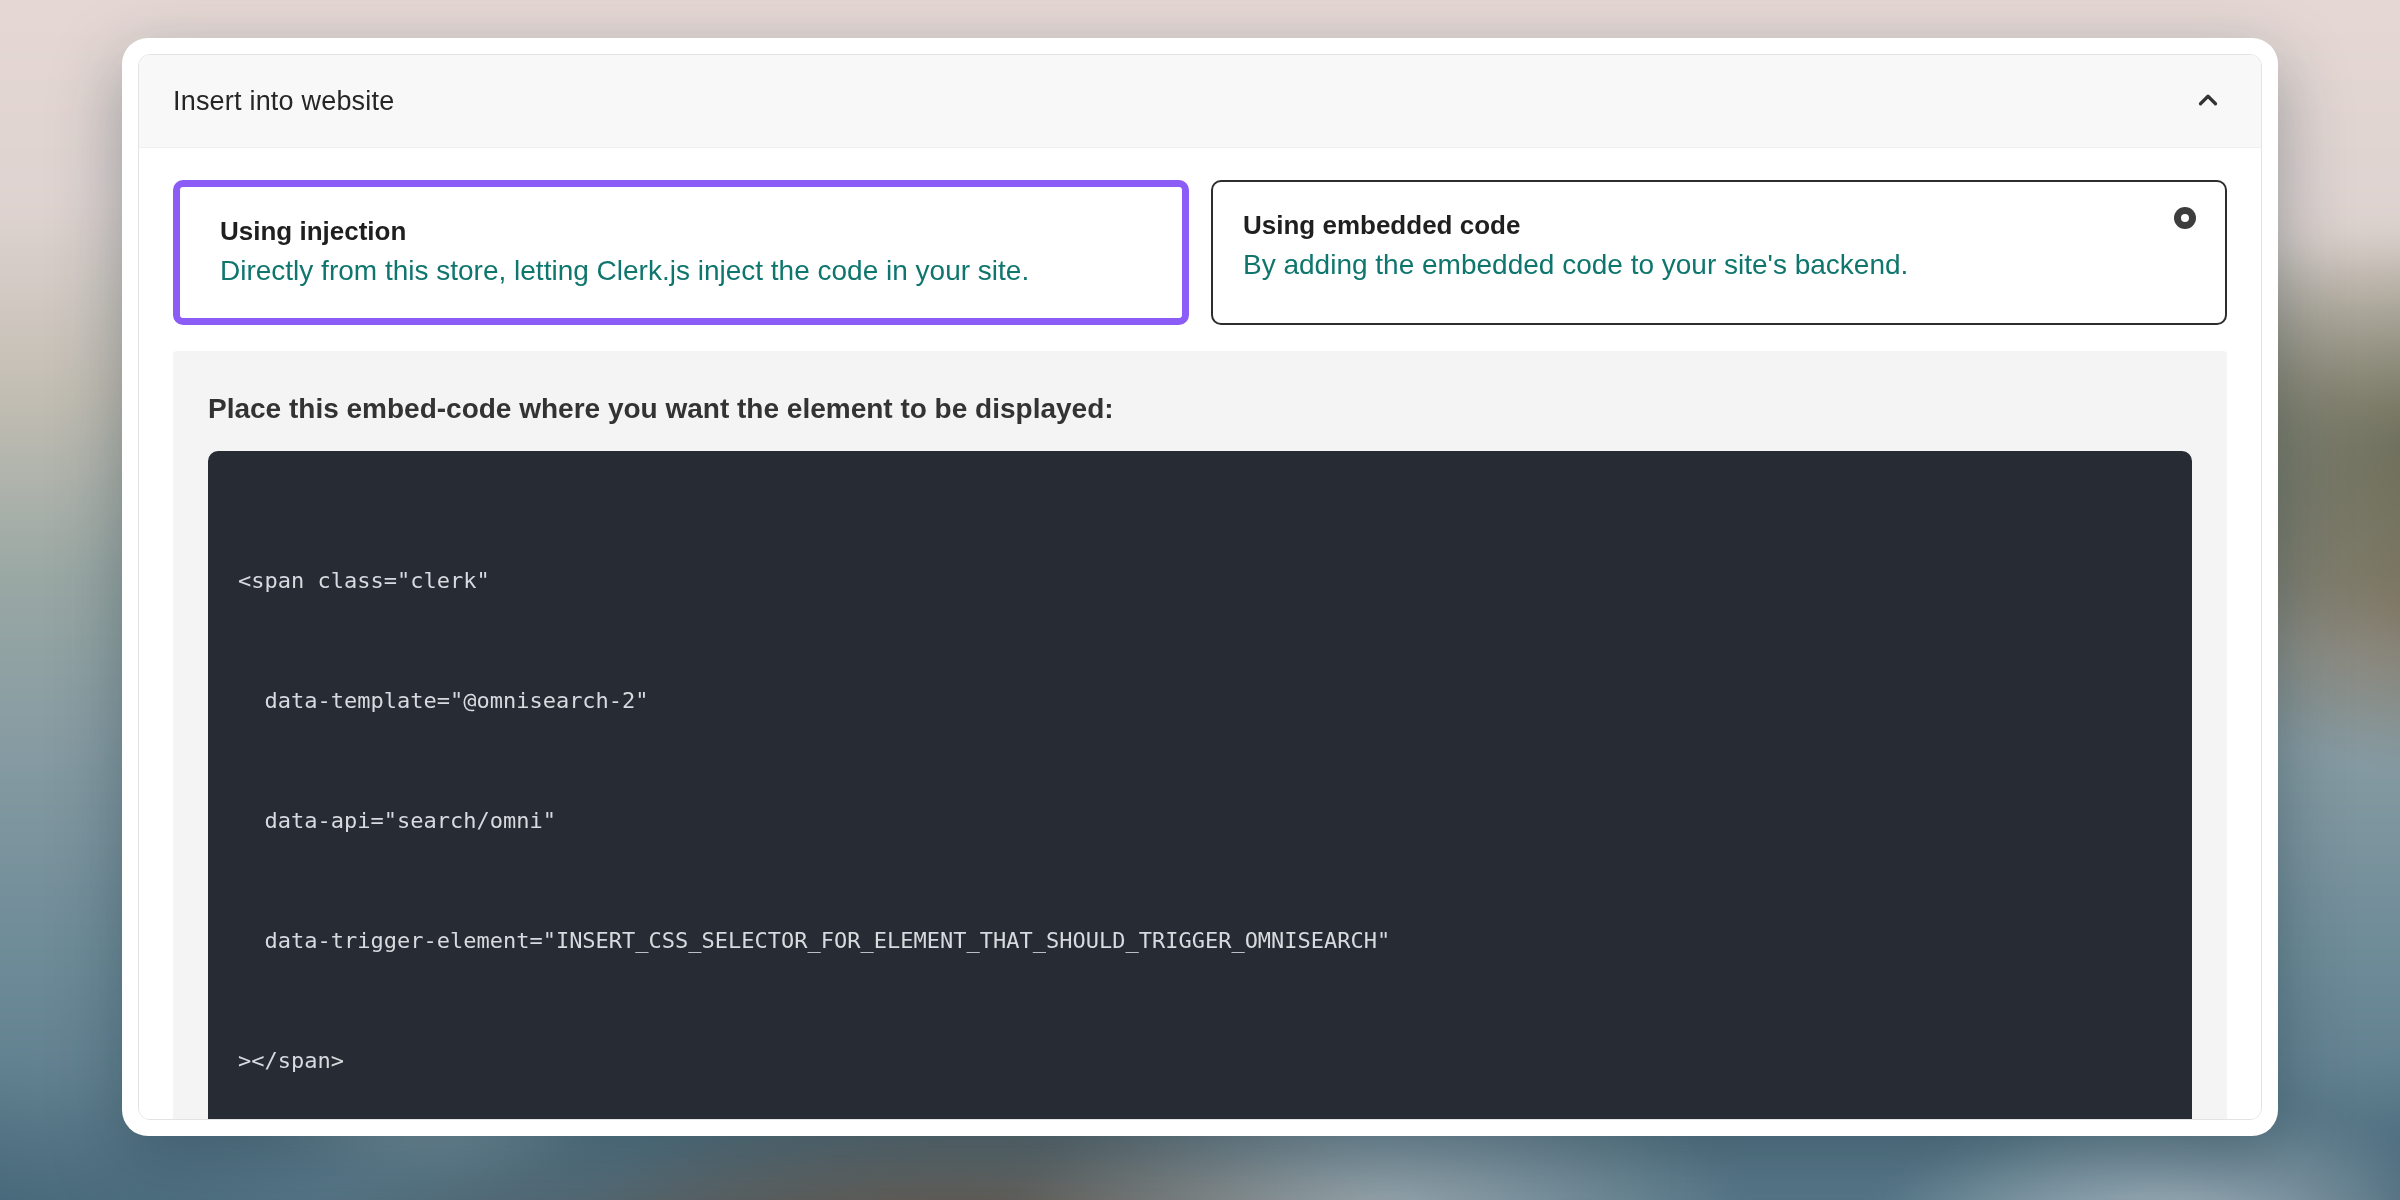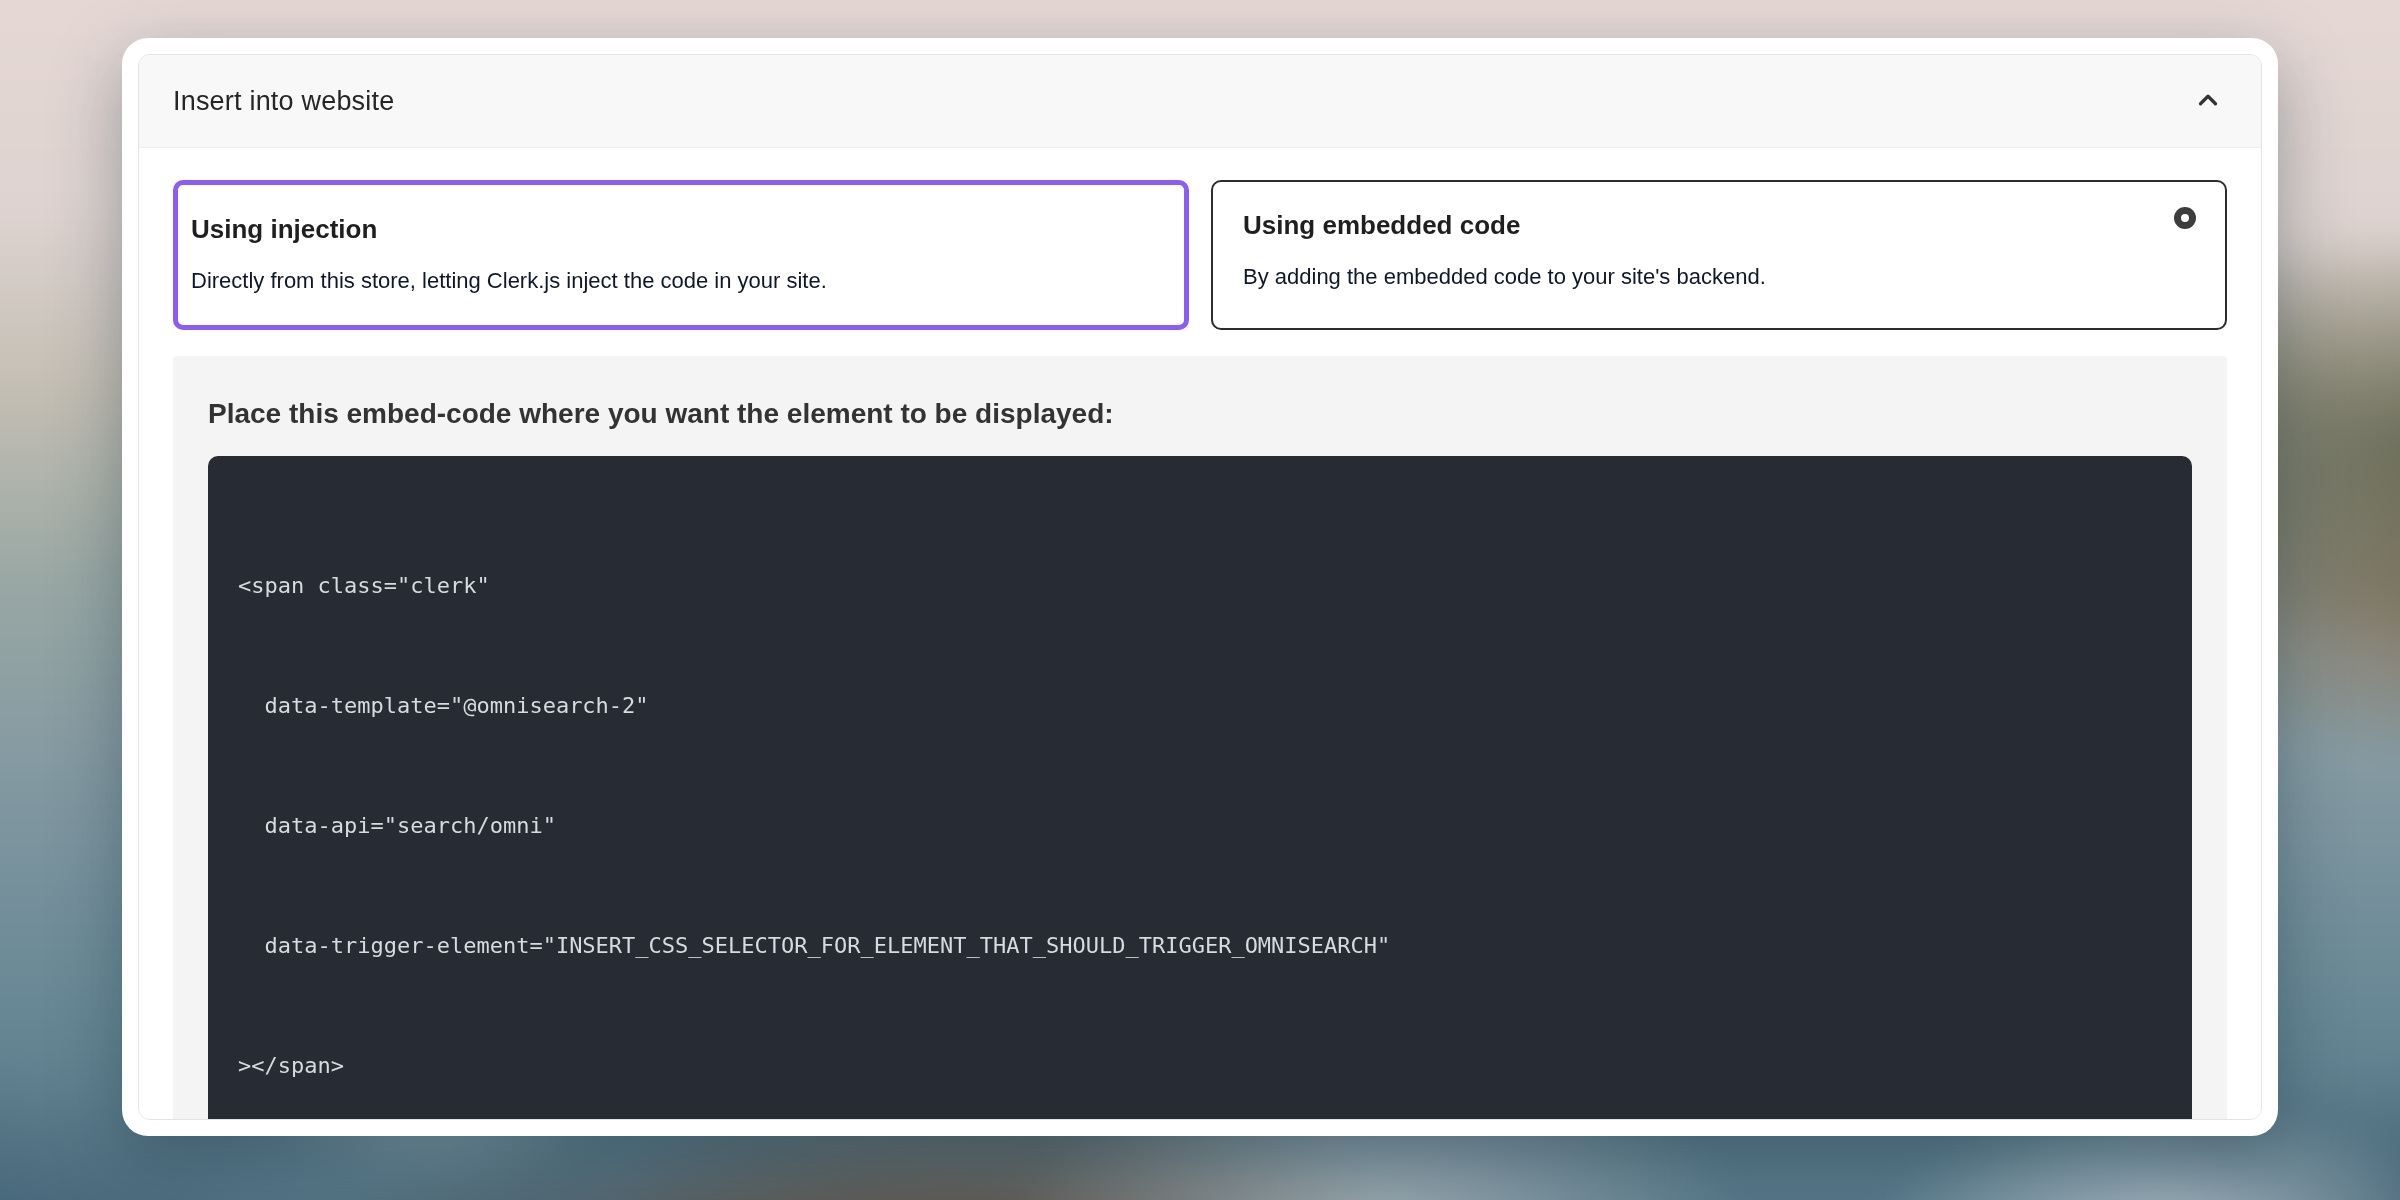--- a/index.html
+++ b/index.html
@@ -30,25 +30,25 @@
     overflow:hidden; display:flex; flex-direction:column; background:#fff; }
 
   .panel-header { height:93px; flex:0 0 93px; background:#f8f8f8; border-bottom:1px solid #efefef;
     display:flex; align-items:center; justify-content:space-between; padding:0 34px; }
   .panel-title { font-size:27px; font-weight:500; color:#262626; letter-spacing:.2px; }
   .collapse-btn { background:none; border:none; cursor:pointer; display:flex; align-items:center; padding:4px; }
 
   .panel-body { flex:1; background:#fff; padding:32px 34px 30px; overflow:hidden; }
 
   .option-row { display:grid; grid-template-columns:1fr 1fr; gap:22px; }
-  .opt-card { position:relative; background:#fff; border:5px solid #8b5cf6; border-radius:10px;
-    padding:29px 13px 30px; cursor:pointer; }
+  .opt-card { position:relative; background:#fff; border:7px solid #8b5cf6; border-radius:10px;
+    padding:29px 40px 30px; cursor:pointer; }
   .opt-card.selected { border:2px solid #2d2d2d; padding:28px 30px 29px; }
   .opt-title { font-size:26px; font-weight:600; color:#1f1f1f; }
-  .opt-desc { font-size:22px; color:#0f172a; margin-top:22px; line-height:1.25; }
+  .opt-desc { font-size:28px; color:#0f766e; margin-top:6px; line-height:1.25; }
   .radio-dot { position:absolute; top:25px; right:29px; width:22px; height:22px; border-radius:50%;
     background:#3d3d3d; }
   .radio-dot::after { content:""; position:absolute; left:7px; top:7px; width:8px; height:8px;
     border-radius:50%; background:#ffffff; }
 
   .embed-panel { margin-top:26px; background:#f4f4f4; border-radius:4px; padding:42px 35px 30px; }
   .embed-label { font-size:28px; font-weight:700; color:#333333; }
 
   .code-block { margin-top:26px; background:#272b33; border-radius:10px; padding:30px 30px;
     font-family:"DejaVu Sans Mono", monospace; font-size:22px; line-height:40px; color:#d7dade;

